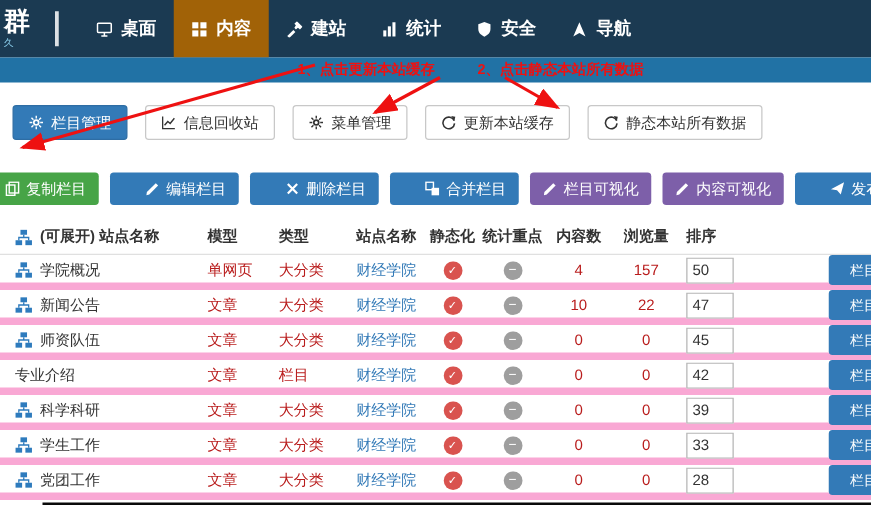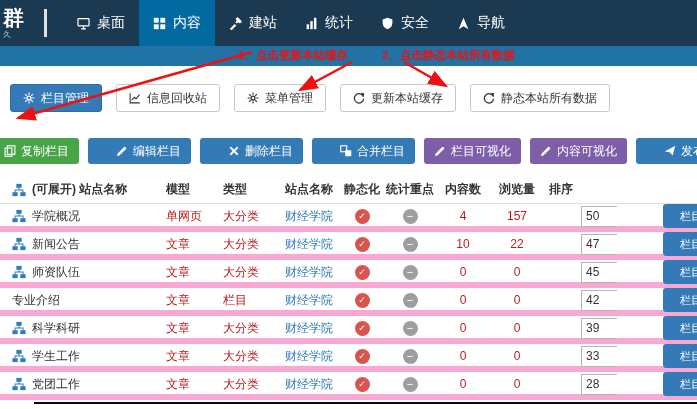--- a/index.html
+++ b/index.html
@@ -7,22 +7,22 @@
   body { font-family:"Liberation Sans","DejaVu Sans",sans-serif; }
   .screen { position:relative; width:697px; height:409px; overflow:hidden; background:#fff; }
 
   
   .nav { position:absolute; top:0; left:0; right:0; height:46px; background:#1b3a52; display:flex; align-items:stretch; color:#fff; }
   .brand { display:flex; flex-direction:column; justify-content:center; padding:2px 8px 2px 3px; min-width:42px; }
   .brand-main { font-size:21px; font-weight:bold; line-height:1.1; }
   .brand-sub { font-size:8px; color:#8fd4f2; letter-spacing:1px; }
   .brand-divider { width:3px; height:28px; background:rgba(255,255,255,.85); align-self:center; margin:0 16px 0 2px; }
   .nav-items { display:flex; align-items:stretch; }
-  .nav-item { display:flex; align-items:center; gap:7px; padding:0 14px; font-size:14px; font-weight:normal; cursor:pointer; }
-  .nav-item.active { background:#0369a1; }
+  .nav-item { display:flex; align-items:center; gap:7px; padding:0 14px; font-size:14px; font-weight:bold; cursor:pointer; }
+  .nav-item.active { background:#a16207; }
   .icon { display:inline-flex; width:13px; height:13px; flex:0 0 auto; }
   .icon svg { width:100%; height:100%; }
 
   
   .substrip { position:absolute; top:46px; left:0; right:0; height:20px; background:#2172a5; }
   .note { position:absolute; top:48px; color:#ee1111; font-size:11.5px; font-weight:bold; z-index:45; white-space:nowrap; }
 
   
   .toolbar { position:absolute; top:84px; left:10px; display:flex; gap:14px; z-index:5; }
   .tbtn { display:inline-flex; align-items:center; gap:6px; height:28px; padding:0 12px; font-size:12px; border:1px solid #c8c8c8; background:#fff; color:#333; border-radius:3px; cursor:pointer; white-space:nowrap; }
@@ -45,21 +45,21 @@
   .cell.center { display:flex; justify-content:center; padding:0 1px; }
   .name-cell { display:flex; align-items:center; gap:6px; padding-left:12px; overflow:hidden; }
   .tree { color:#2e7bbd; width:14px; height:14px; cursor:pointer; }
   .muted { color:#b91c1c; }
   .site { color:#337ab7; cursor:pointer; }
   .badge { width:15px; height:15px; border-radius:50%; display:inline-flex; align-items:center; justify-content:center; color:#fff; font-size:9px; line-height:1; cursor:pointer; }
   .badge.ok { background:#d9534f; }
   .badge.ok::before { content:"\2713"; }
   .badge.off { background:#9e9e9e; }
   .badge.off::before { content:"\2212"; font-size:11px; }
-  .sort-input { width:38px; height:21px; border:1px solid #b5b5b5; font-size:12px; padding:2px 4px; font-family:inherit; color:#333;margin-left:32px; }
+  .sort-input { width:38px; height:21px; border:1px solid #b5b5b5; font-size:12px; padding:2px 4px; font-family:inherit; color:#333; }
   .row-btn { height:24px; width:56px; margin-left:2px; background:#337ab7; color:#fff; border:none; border-radius:3px 0 0 3px; font-size:11px; cursor:pointer; font-family:inherit; }
   .cell.action { overflow:visible; padding:0; }
 
   
   .arrows { position:absolute; left:0; top:0; z-index:40; pointer-events:none; }
   .bottom-line { position:absolute; left:34px; right:0; bottom:5px; height:2px; background:#0a0a0a; }
 </style>
 </head>
 <body>
 

